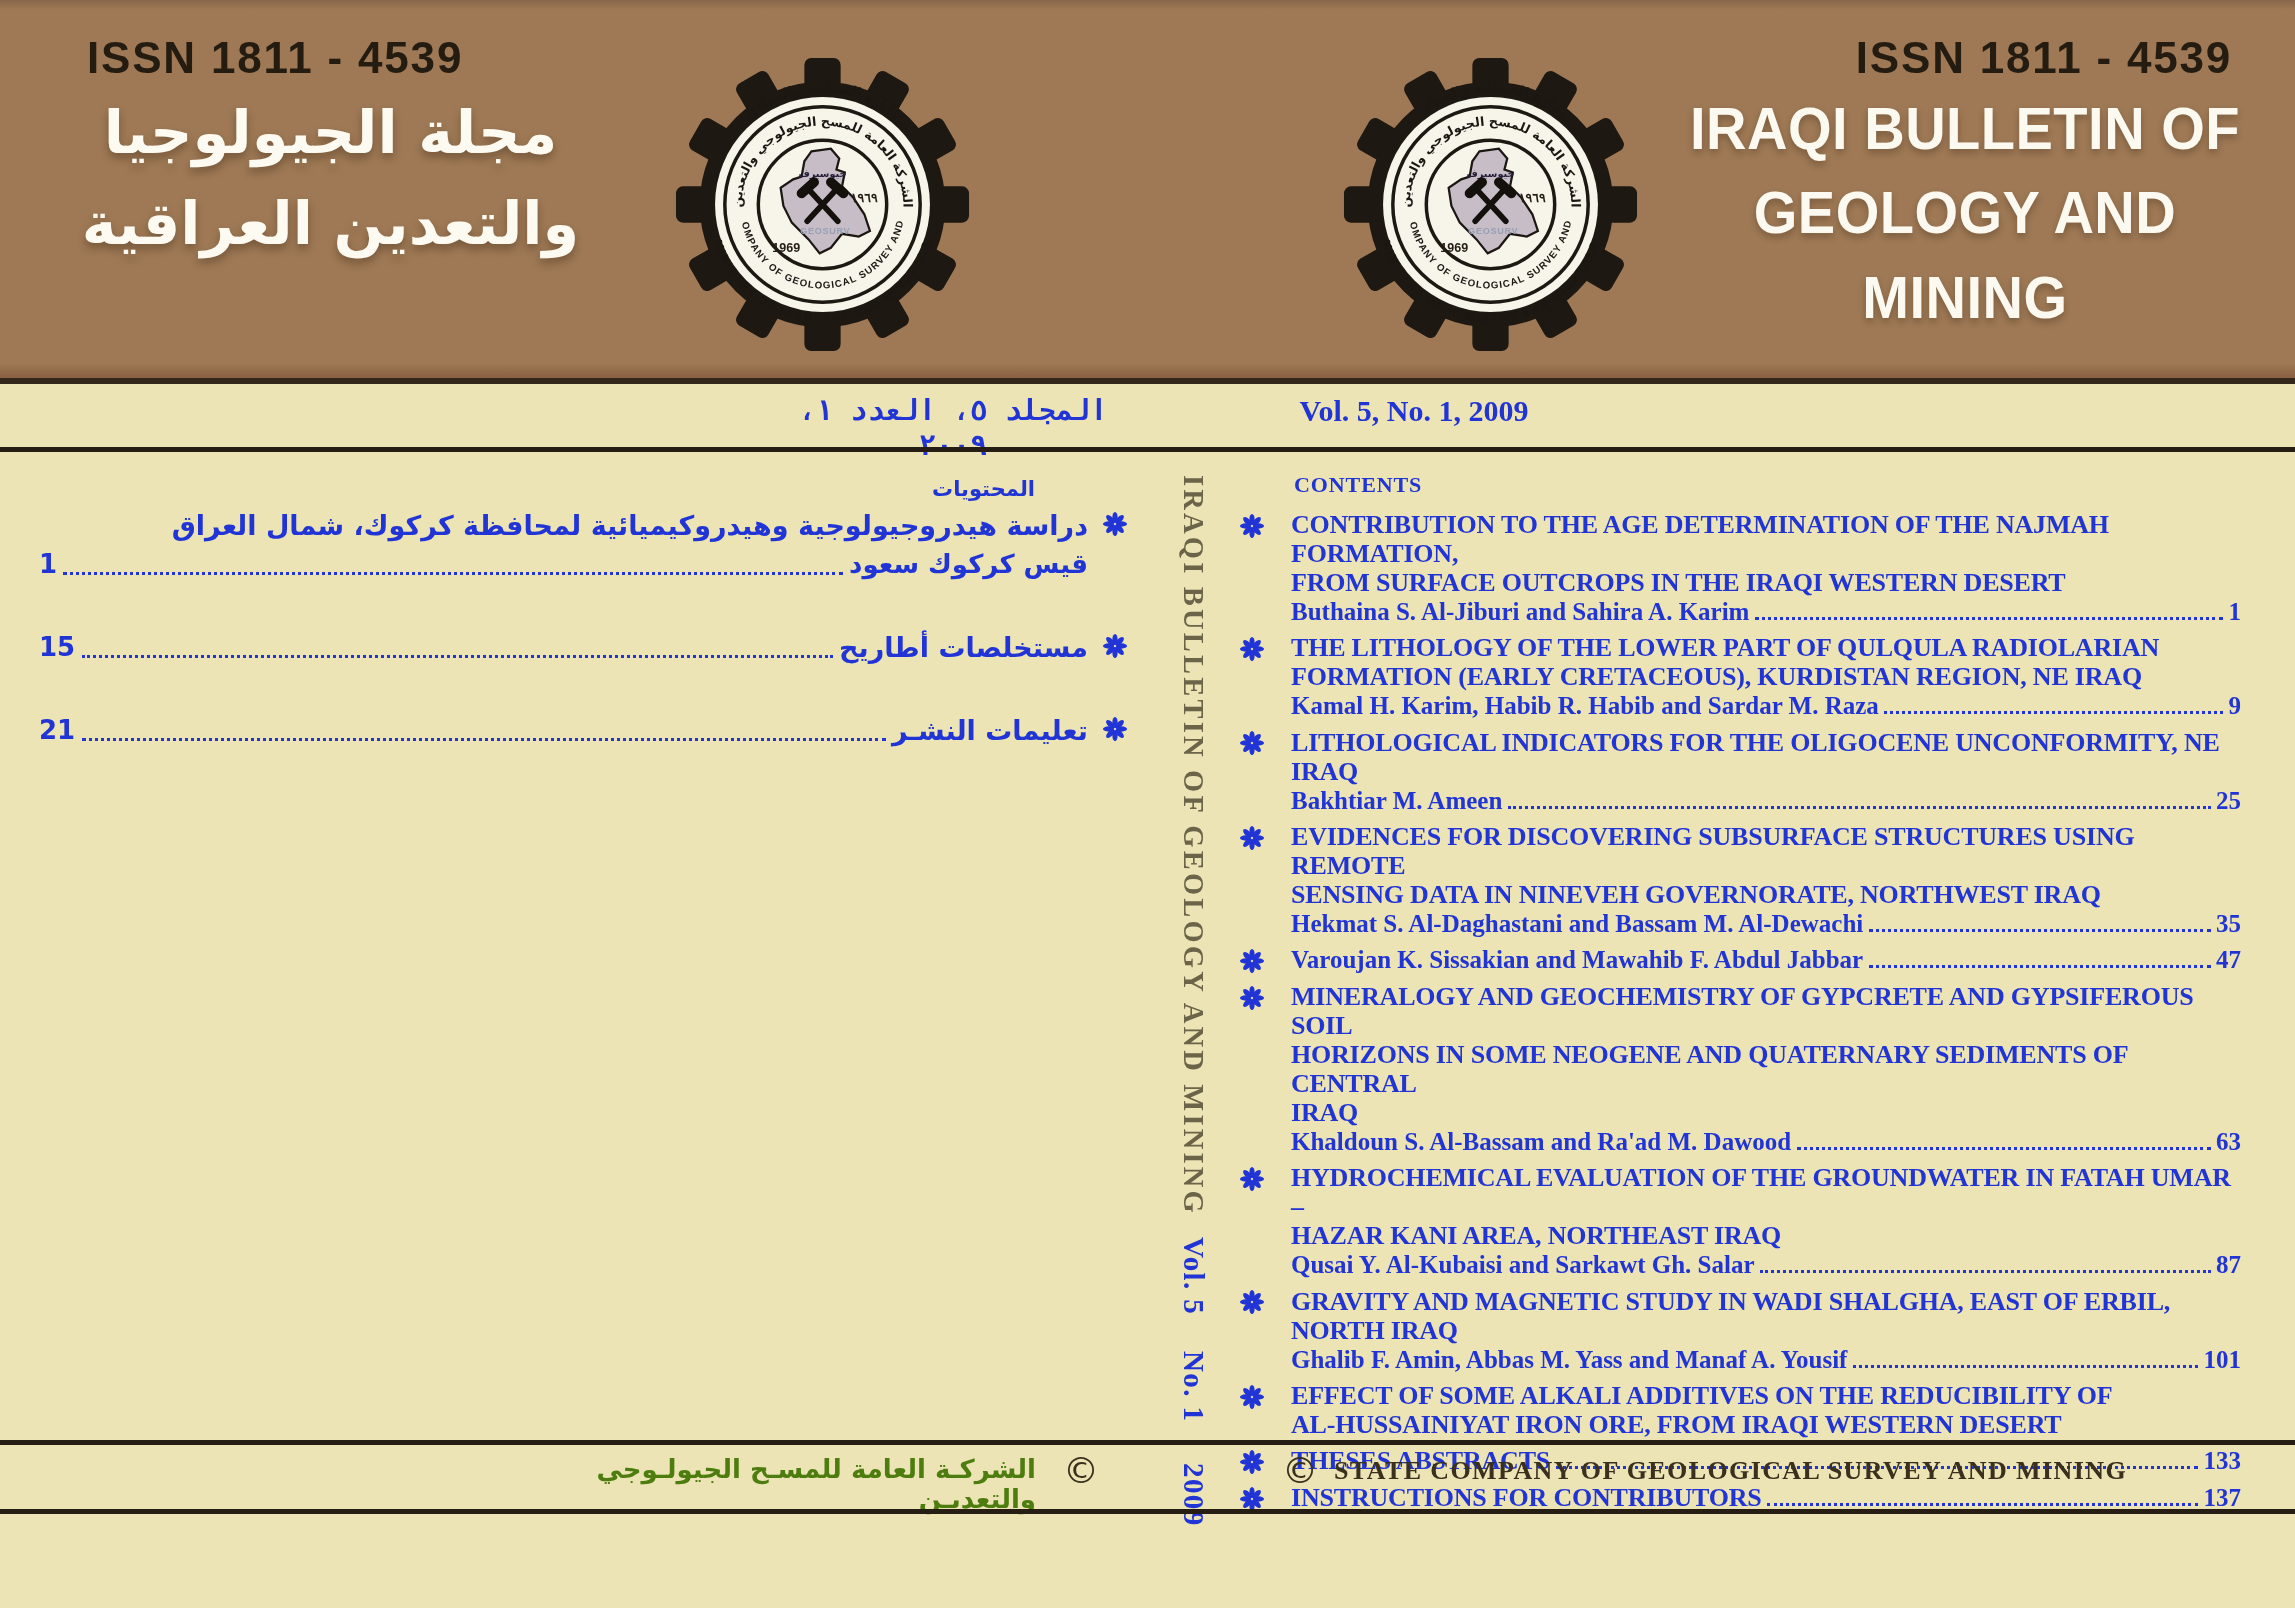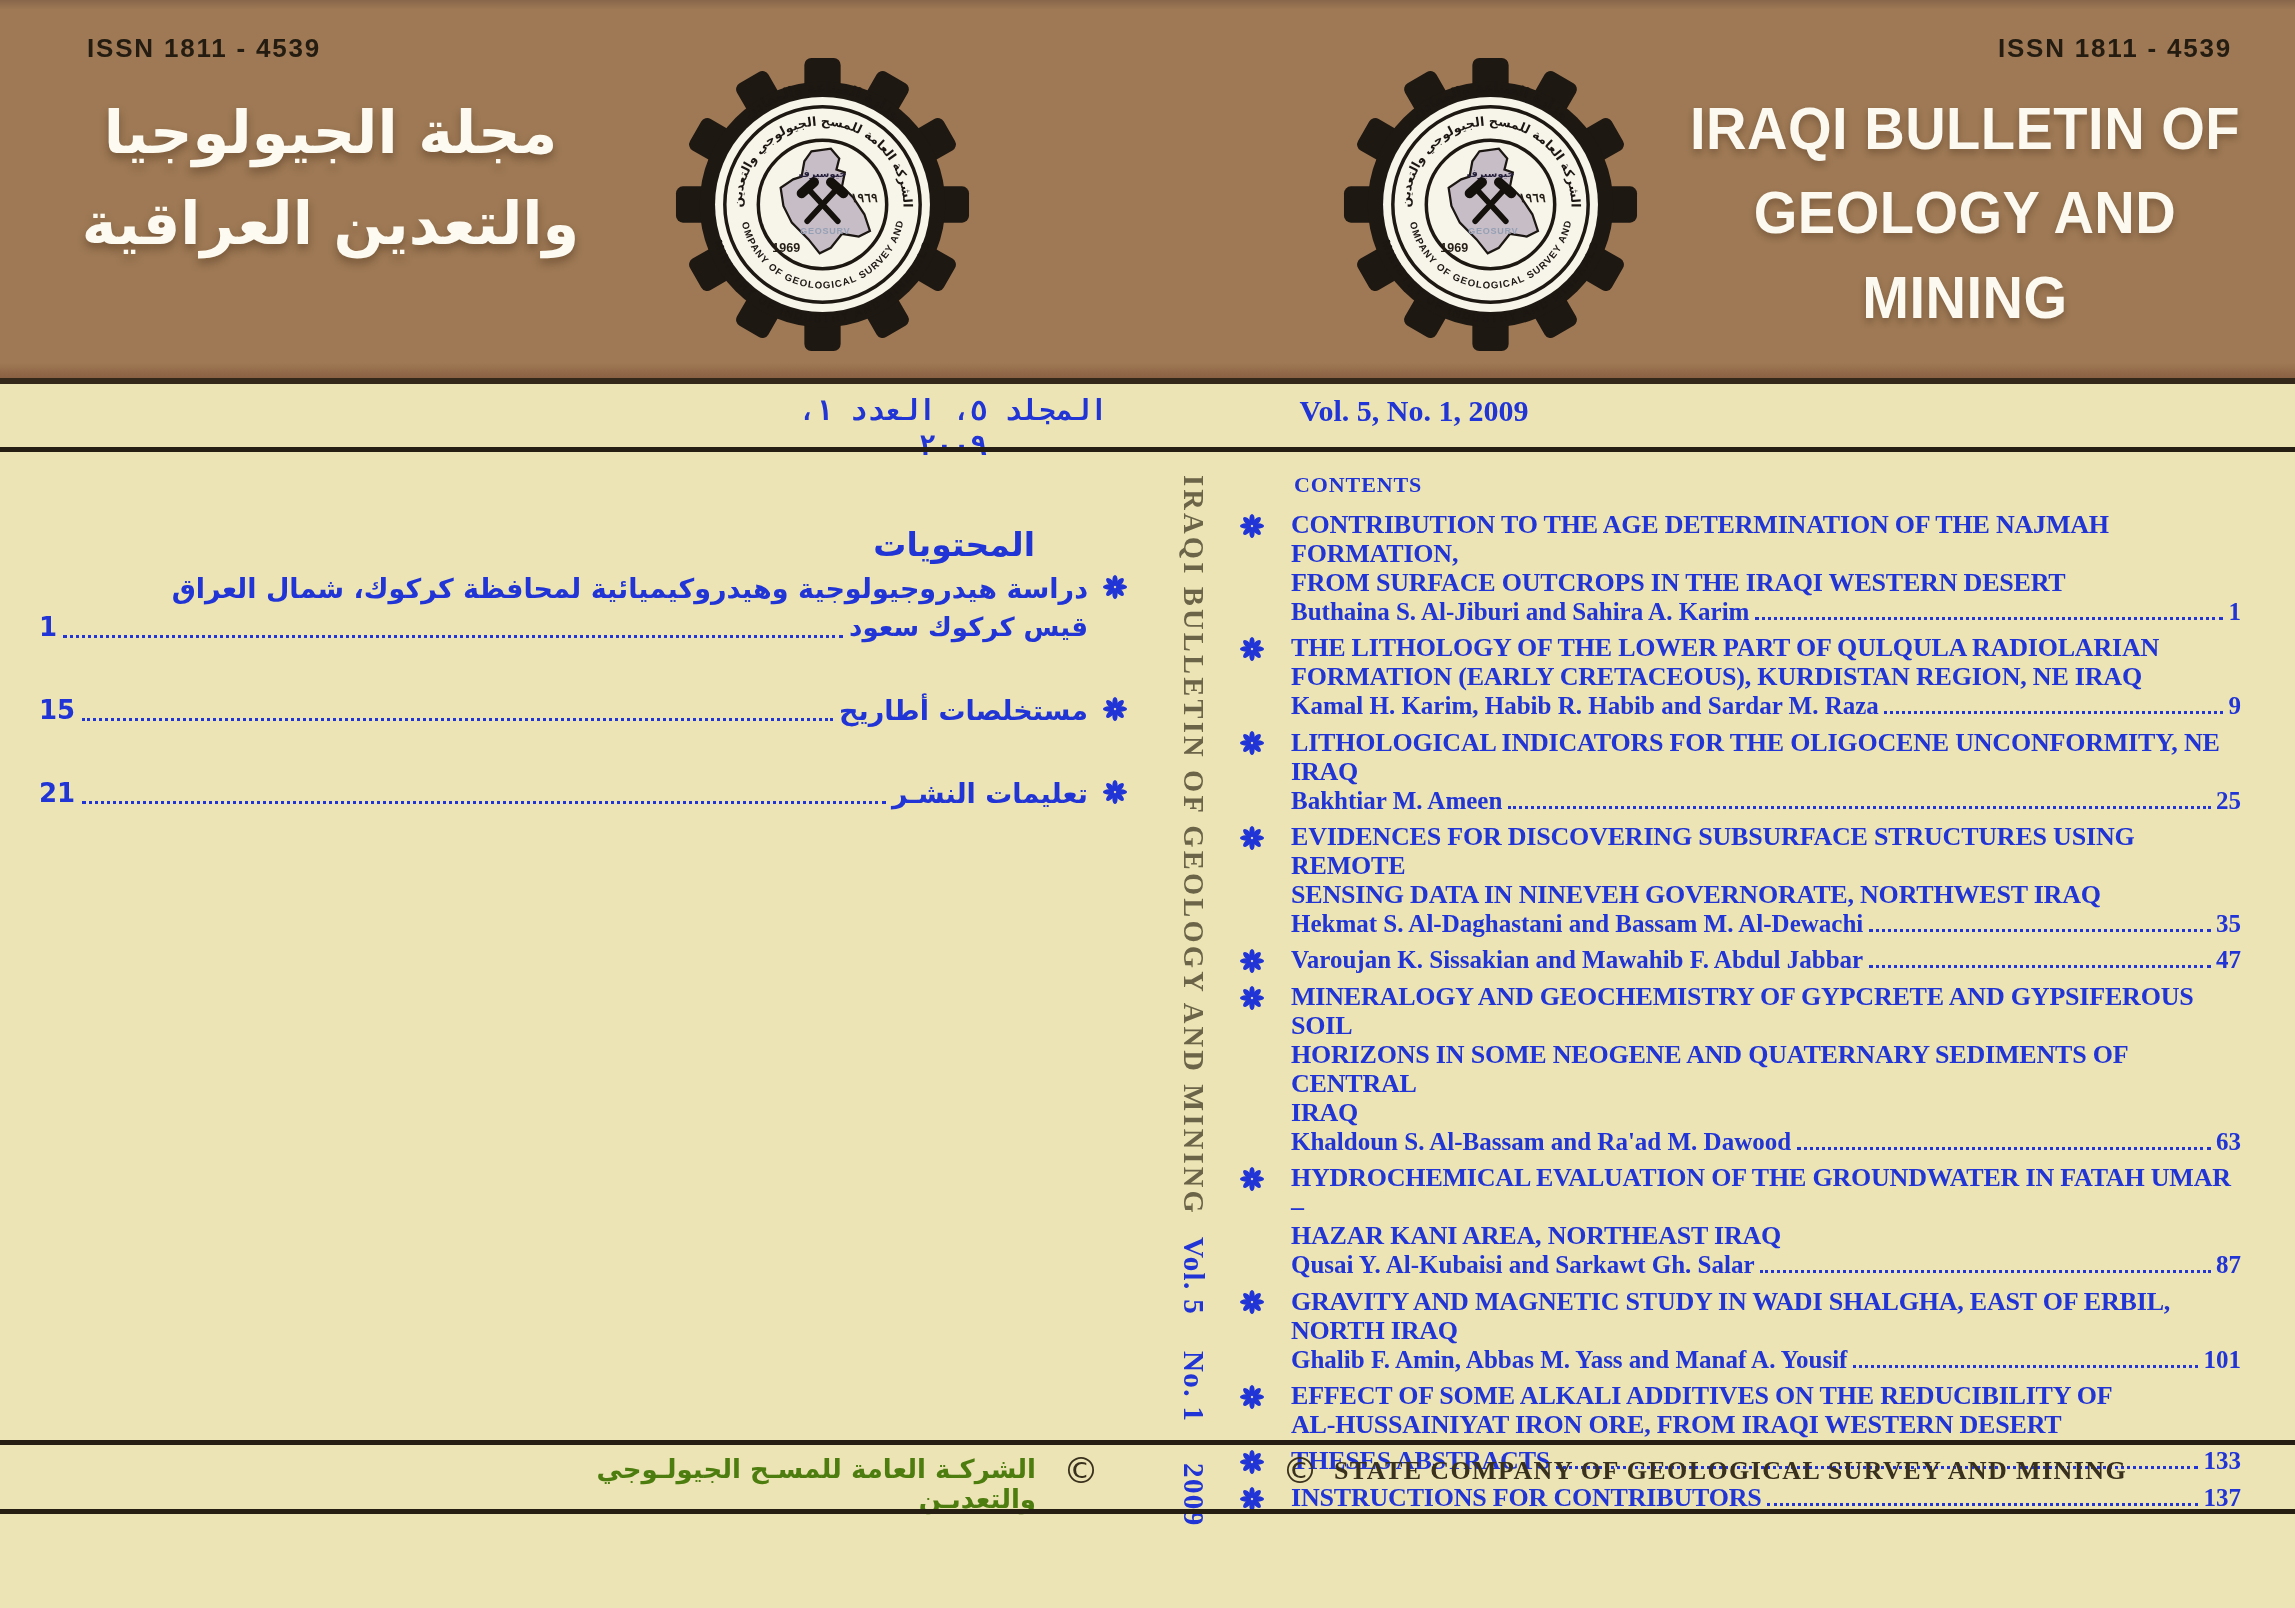--- a/index.html
+++ b/index.html
@@ -13,21 +13,21 @@
 
   
   .band{
     position:absolute;left:0;top:0;width:2322px;height:378px;
     background:linear-gradient(180deg,#87664a 0%,#9f7955 2.5%,#9f7955 96%,#8a6143 100%);
     border-bottom:6.4px solid #33281a;
   }
   .issn{
     position:absolute;top:33px;
     font-family:"Liberation Sans", sans-serif;font-weight:bold;
-    font-size:26px;letter-spacing:1.8px;color:#241c10;text-align:right;
+    font-size:44px;letter-spacing:1.8px;color:#241c10;text-align:right;
   }
   .issn-left{left:87px;}
   .issn-right{right:90px;}
   .ar-mast{
     position:absolute;left:55px;top:87px;width:551px;
     direction:rtl;text-align:center;
     font-family:"DejaVu Sans", sans-serif;font-weight:bold;
     font-size:59px;line-height:1.55;color:#fdfbf1;
     text-shadow:0 4.6px 8.3px rgba(40,25,10,0.35);
     white-space:pre-line;
@@ -100,21 +100,21 @@
   .dots{flex:1 1 auto;border-bottom:3.2px dotted #2134d6;margin:0 5.5px 6px 5.5px;min-width:27.5px;}
   .entry-page{white-space:nowrap;}
 
   .contents-ar{
     position:absolute;left:39px;top:477px;width:1088px;
     direction:rtl;color:#2134d6;
     font-family:"DejaVu Sans", sans-serif;
   }
   .contents-ar .toc-heading{
     padding-left:0;padding-right:92px;margin-bottom:4.6px;
-    font-weight:bold;font-size:33px;margin-top:48px;
+    font-weight:bold;font-size:21px;
   }
   .contents-ar .entry-bullet{flex:0 0 39px;padding-top:6.4px;}
   .contents-ar .toc-entry{margin-bottom:44px;}
   .contents-ar .entry-title,.contents-ar .entry-title-inline{
     font-weight:bold;font-size:27px;line-height:39px;letter-spacing:0;
   }
   .contents-ar .leader-row{font-size:26px;line-height:39px;font-weight:bold;}
   .contents-ar .dots{border-bottom:3.2px dotted #2134d6;margin:0 6.4px 8.3px 6.4px;}
 
   

